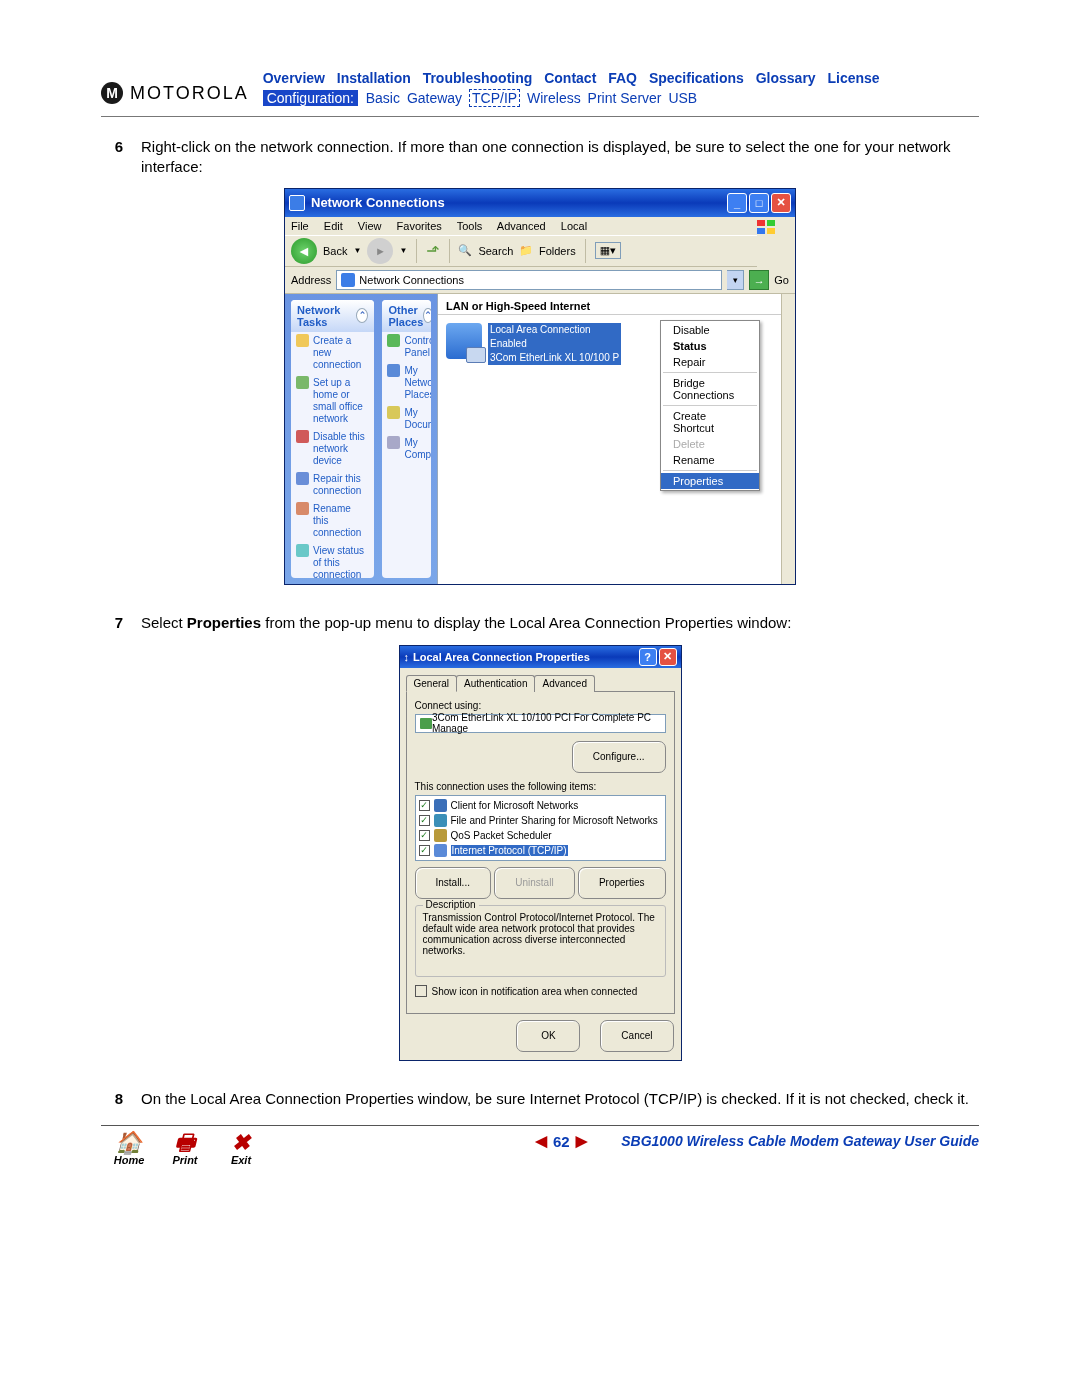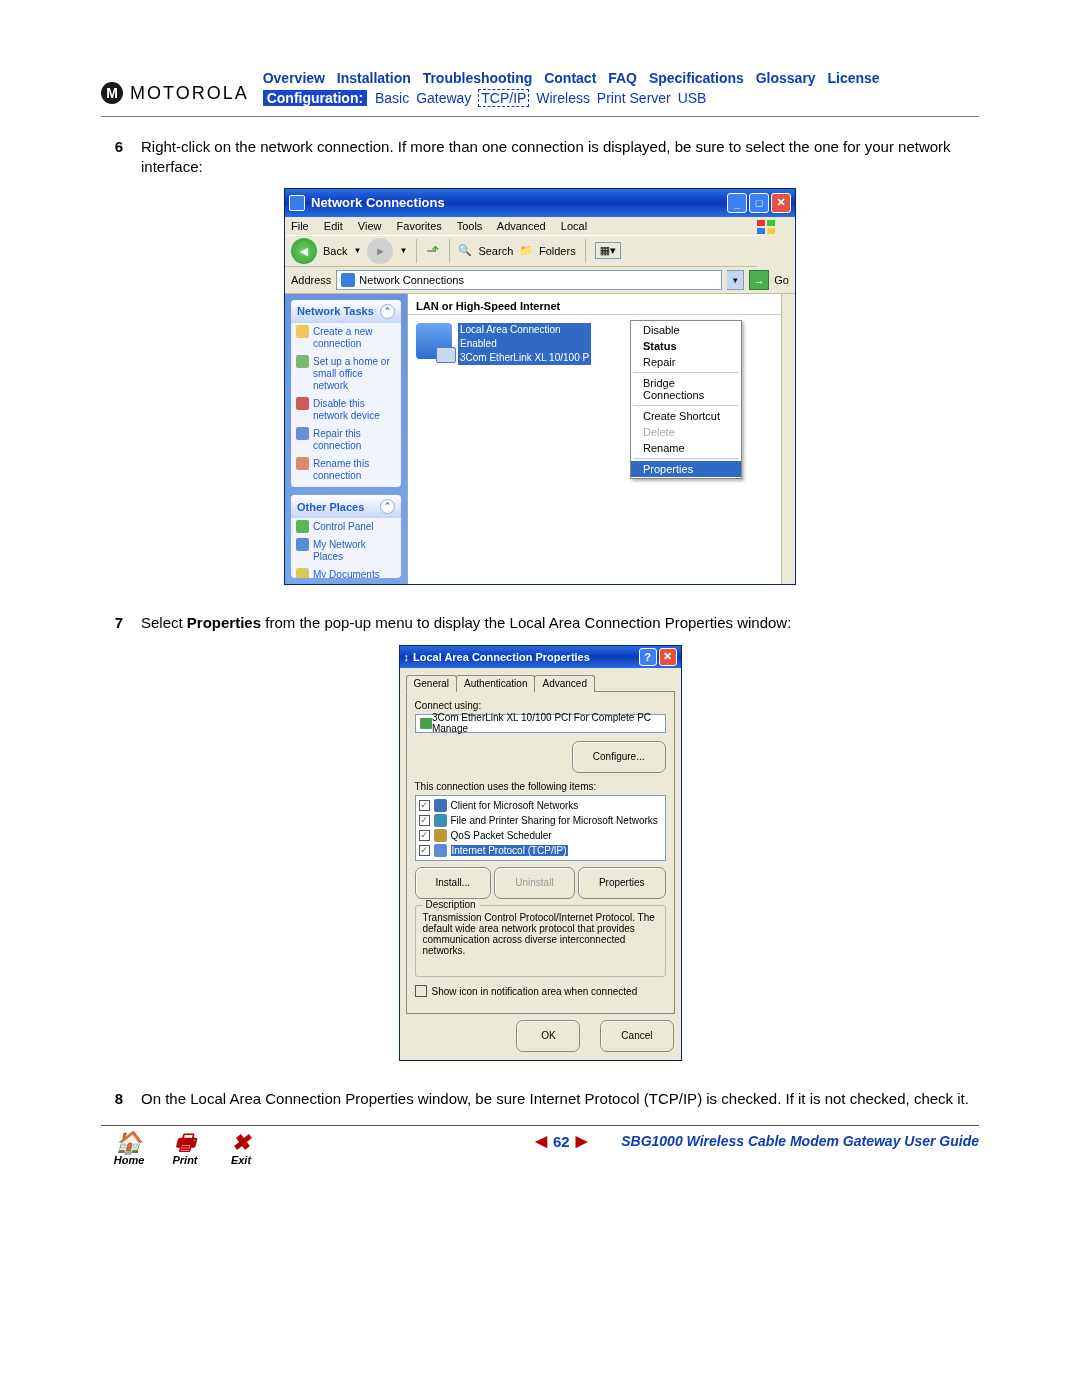--- a/index.html
+++ b/index.html
@@ -5,21 +5,21 @@
   * { box-sizing: border-box; margin: 0; padding: 0; }
   body { width: 1080px; height: 1397px; background: #fff; font-family: Arial, Helvetica, sans-serif; position: relative; overflow: hidden; }
   .page { position: absolute; left: 101px; top: 70px; width: 878px; }
   .header { display: flex; align-items: flex-end; gap: 14px; }
   .logo-wrap { display: flex; align-items: center; gap: 7px; padding-bottom: 2px; }
   .logo-circ { width: 22px; height: 22px; border-radius: 50%; background: #1a1a1a; display: flex; align-items: center; justify-content: center; color: #fff; font-size: 14px; font-weight: bold; }
   .logo-text { font-size: 18px; letter-spacing: 2px; font-weight: normal; }
   .nav-top { font-size: 14px; font-weight: bold; color: #0b3db5; }
   .nav-top span { margin-right: 8px; cursor: pointer; }
   .nav-sub { margin-top: 4px; font-size: 14px; color: #0b3db5; }
-  .nav-sub .cfg { background: #1846c8; color: #fff; padding: 0 4px; font-weight: bold; margin-right: 4px; }
+  .nav-sub .cfg { background: #1846c8; color: #fff; padding: 0 4px; font-weight: normal; margin-right: 4px; }
   .nav-sub span { margin-right: 3px; cursor: pointer; }
   .tcpip { border: 1px dashed #0b3db5; padding: 0 2px; }
   hr.rule { margin-top: 10px; border: none; border-top: 1px solid #777; }
   .step { display: flex; margin: 20px 0 10px; font-size: 15px; line-height: 1.35; }
   .step-num { width: 40px; text-align: right; padding-right: 18px; font-weight: bold; }
   .step-text { flex: 1; }
   
   .win { width: 512px; margin: 8px auto 0; background: #ece9d8; border: 1px solid #0a246a; font-family: Tahoma, sans-serif; font-size: 11px; }
   .title-bar { height: 28px; background: linear-gradient(#2a6de1,#0a3ab9 50%,#2a6de1); color:#fff; display:flex; align-items:center; padding:0 4px; font-weight:bold; font-size:13px; }
   .title-bar .ticon { width:16px; height:16px; background:#3b7de7; border:1px solid #fff; margin-right:6px; border-radius:2px; }
@@ -31,34 +31,34 @@
   .toolbar { height:32px; background:#ece9d8; border-top:1px solid #fff; border-bottom:1px solid #c0bca4; display:flex; align-items:center; padding:0 6px; gap:6px; }
   .back-btn { width:26px; height:26px; border-radius:50%; background:radial-gradient(#6dd26c,#2a9a2a); display:flex; align-items:center; justify-content:center; color:#fff; font-size:14px; }
   .fwd-btn { width:26px; height:26px; border-radius:50%; background:#d0d0d0; display:flex; align-items:center; justify-content:center; color:#888; }
   .tb-sep { width:1px; height:24px; background:#c0bca4; margin:0 3px; }
   .tb-txt { font-size:11px; }
   .addrbar { display:flex; align-items:center; padding:3px 6px; gap:5px; border-bottom:1px solid #c0bca4; }
   .addr-field { flex:1; height:20px; background:#fff; border:1px solid #7f9db9; display:flex; align-items:center; padding:0 4px; gap:4px; font-size:11px; }
   .addr-dd { width:17px; height:20px; background:#c3d5f1; border:1px solid #7f9db9; border-left:none; text-align:center; font-size:9px; line-height:18px; }
   .go-btn { width:20px; height:20px; background:#4caf50; border:1px solid #2e7d32; color:#fff; text-align:center; font-size:11px; line-height:18px; }
   .win-body { display:flex; height:290px; }
-  .sidebar { width:122px; background:linear-gradient(#6a94e2,#7aa6e9); padding:6px; display:flex; flex-direction:column; gap:8px; overflow-y:auto; }
+  .sidebar { width:152px; background:linear-gradient(#6a94e2,#7aa6e9); padding:6px; display:flex; flex-direction:row; gap:8px; overflow-y:auto; }
   .side-panel { background:#f2f4fd; border-radius:4px; overflow:hidden; font-size:10px; }
   .side-hdr { background:linear-gradient(#fff,#c5d7f7); color:#215dc6; font-weight:bold; padding:4px 6px; display:flex; justify-content:space-between; align-items:center; font-size:11px; }
   .side-hdr .chev { width:15px; height:15px; border-radius:50%; background:#fff; border:1px solid #9ab; color:#4670c7; text-align:center; line-height:13px; font-size:9px; }
   .side-item { padding:3px 6px 3px 22px; color:#215dc6; position:relative; cursor:pointer; line-height:1.2; }
   .side-ic { position:absolute; left:5px; top:2px; width:13px; height:13px; border-radius:2px; }
   .main-pane { flex:1; background:#fff; border-left:1px solid #9ab; position:relative; overflow-y:auto; }
   .scroll-ind { position:absolute; right:0; top:0; width:14px; height:100%; background:#ece9d8; border-left:1px solid #c0bca4; }
   .grp-hdr { font-weight:bold; font-size:11px; padding:6px 8px 2px; border-bottom:1px solid #ccc; }
   .conn-item { display:flex; gap:6px; padding:8px; align-items:flex-start; }
   .conn-ic { width:36px; height:36px; background:linear-gradient(#6ca8f0,#2b6cd0); border-radius:4px; position:relative; }
   .conn-ic::after { content:''; position:absolute; right:-4px; bottom:-4px; width:18px; height:14px; background:#c8d8f0; border:1px solid #5b7cb5; border-radius:2px; }
   .conn-txt { font-size:10px; line-height:1.2; background:#316ac5; color:#fff; padding:1px 2px; }
-  .ctx-menu { position:absolute; left:222px; top:26px; width:112px; background:#fff; border:1px solid #888; box-shadow:2px 2px 3px rgba(0,0,0,.3); font-size:11px; padding:1px 0; }
+  .ctx-menu { position:absolute; left:222px; top:26px; width:100px; background:#fff; border:1px solid #888; box-shadow:2px 2px 3px rgba(0,0,0,.3); font-size:11px; padding:1px 0; }
   .ctx-item { padding:2px 12px; }
   .ctx-item.bold { font-weight:bold; }
   .ctx-item.dis { color:#aaa; }
   .ctx-item.sel { background:#316ac5; color:#fff; }
   .ctx-sep { height:1px; background:#ccc; margin:2px 2px; }
   
   .dlg { width:283px; margin:12px auto 0; background:#ece9d8; border:1px solid #0a246a; font-family:Tahoma,sans-serif; font-size:10px; }
   .dlg .title-btns div { width:18px; height:18px; }
   .dlg-body { padding:6px; }
   .tabrow { display:flex; }

